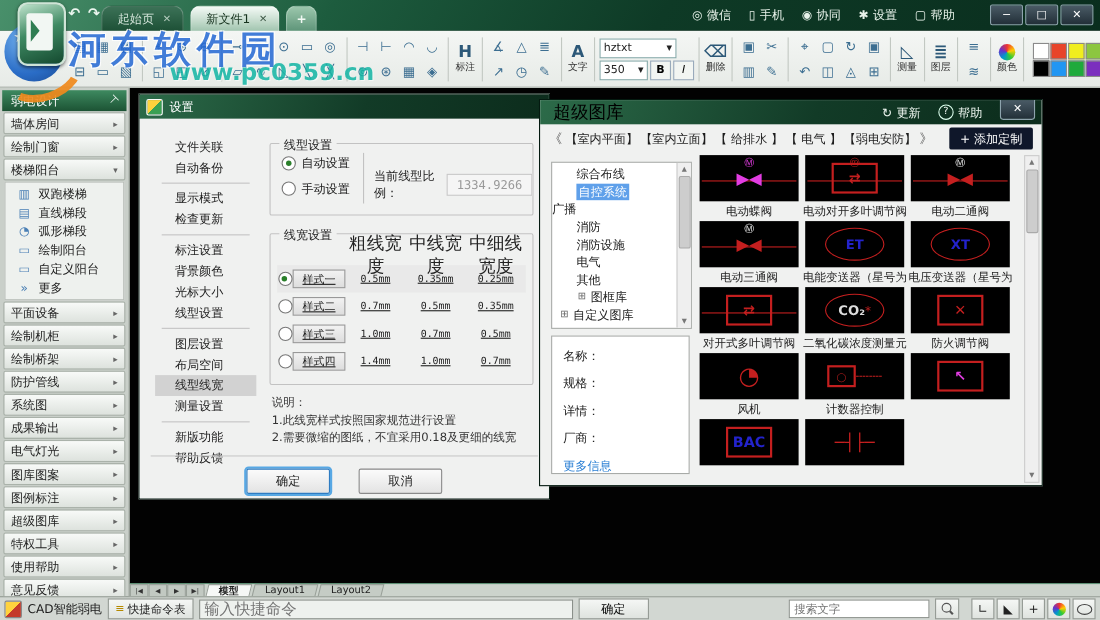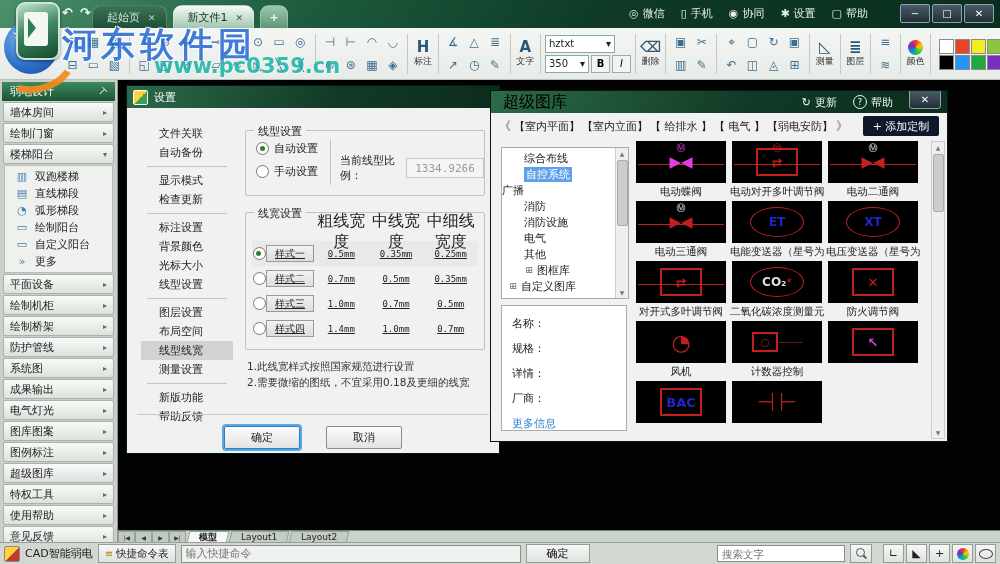--- a/index.html
+++ b/index.html
@@ -172,21 +172,21 @@
   
   .cmdbar{position:absolute;left:0;top:542px;width:1000px;height:22px;background:#d2d7d2;
     border-top:1px solid #98a098;display:flex;align-items:center;gap:5px;padding:0 4px;box-sizing:border-box;}
   .clogo{width:14px;height:14px;border-radius:2px;background:linear-gradient(135deg,#ffd23d 50%,#c43a2a 50%);
     border:1px solid #888;}
   .capp{font-size:11px;color:#1c1c1c;white-space:nowrap;}
   .cbtn{height:17px;background:linear-gradient(#f5f7f5,#dfe3df);border:1px solid #96%a;border:1px solid #969c96;
     font-size:10.5px;color:#222;display:flex;align-items:center;gap:3px;padding:0 6px;cursor:pointer;}
   .cbtn .ic{color:#b58900;font-size:10px;}
   .cinput{flex:0 0 330px;height:16px;background:#eef1ee;border:1px solid #8a908a;
-    font-size:11px;color:#222;padding:0 4px;font-family:inherit;}
+    font-size:14px;color:#222;padding:0 4px;font-family:inherit;}
   .okbtn{width:62px;height:17px;background:linear-gradient(#f5f7f5,#dfe3df);border:1px solid #969c96;
     font-size:11px;display:flex;align-items:center;justify-content:center;cursor:pointer;}
   .sinput{margin-left:auto;width:118px;height:15px;background:#fff;border:1px solid #8a908a;
     font-size:10.5px;padding:0 4px;font-family:inherit;}
   .mag{width:20px;height:17px;border:1px solid #969c96;background:linear-gradient(#f5f7f5,#dfe3df);
     position:relative;cursor:pointer;}
   .mag:before{content:"";position:absolute;left:5px;top:3px;width:7px;height:7px;border:1.5px solid #555;
     border-radius:50%;}
   .mag:after{content:"";position:absolute;left:12px;top:11px;width:4px;height:1.5px;background:#555;
     transform:rotate(45deg);}
@@ -609,20 +609,21 @@
               </span>
               <span class="lw-name">样式四</span>
               <span class="lw-v">1.4mm</span>
               <span class="lw-v">1.0mm</span>
               <span class="lw-v">0.7mm</span>
             </div>
           </div>
       </div>
 
       <div class="note">
+        <div>说明：</div>
         <div id="notes">
             <div>1.此线宽样式按照国家规范进行设置</div>
             <div>2.需要微缩的图纸，不宜采用0.18及更细的线宽</div>
           </div>
       </div>
       <div class="set-hr"></div>
       <div class="set-btns">
         <div class="btn focus">确定</div>
         <div class="btn">取消</div>
       </div>

